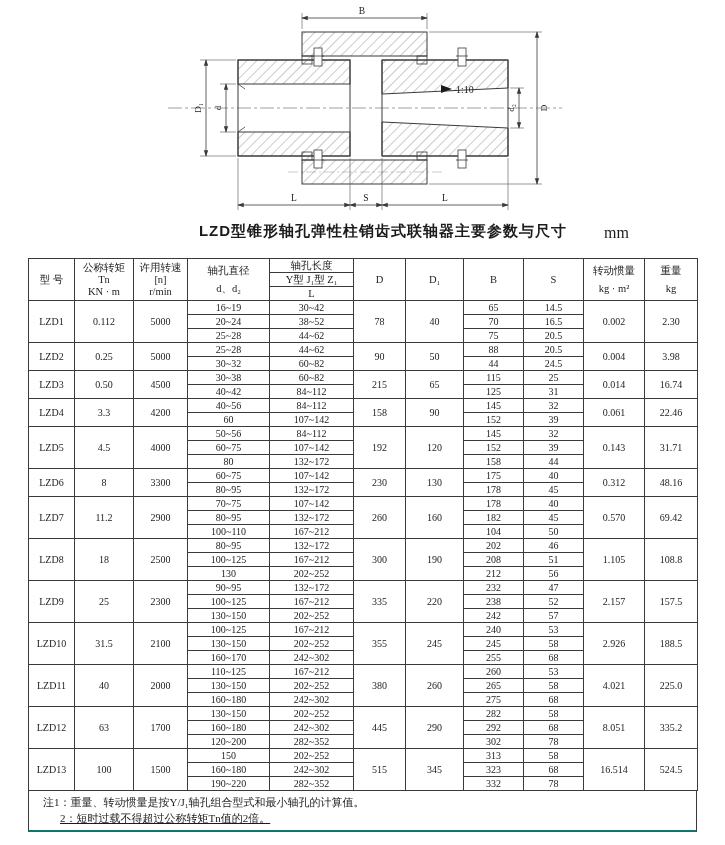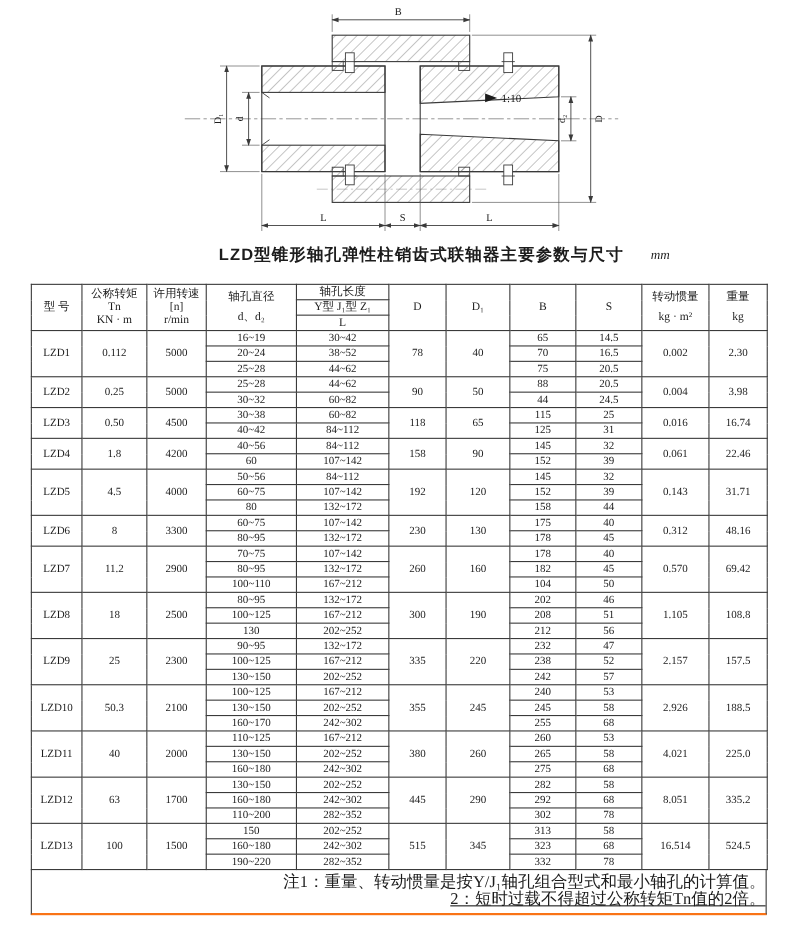--- a/index.html
+++ b/index.html
@@ -12,23 +12,22 @@
   .drawing-wrap{width:725px;height:218px;position:relative;}
   .title-bar{
     position:relative;height:26px;margin-top:4px;
     font-family:"Liberation Sans","DejaVu Sans",sans-serif;
   }
   .title-bar .doc-title{
     position:absolute;left:0;right:0;text-align:center;
     font-size:15px;font-weight:bold;letter-spacing:1px;margin-left:41px;
   }
   .title-bar .unit{
-    position:absolute;right:116px;top:2px;font-size:12px;font-weight:normal;
+    position:absolute;right:96px;top:2px;font-size:16px;font-weight:normal;
     font-family:"Liberation Serif","DejaVu Serif",serif;
-    font-style:italic;
   }
   .table-wrap{margin:10px 0 0 28px;width:669px;}
   table.spec{
     border-collapse:collapse;table-layout:fixed;width:669px;
     font-size:10px;
   }
   table.spec th,table.spec td{
     border:1px solid #3a3a3a;
     text-align:center;vertical-align:middle;
     padding:0;line-height:13px;height:12px;
@@ -36,22 +35,22 @@
   }
   table.spec th{font-weight:normal;font-size:10.5px;margin-left:24px;}
   th .hline{line-height:12px;}
   th .gap{height:6px;}
   .c-model{width:46px;}.c-tn{width:59px;}.c-n{width:54px;}
   .c-bore{width:82px;}.c-len{width:84px;}
   .c-D{width:52px;}.c-D1{width:58px;}.c-B{width:60px;}.c-S{width:60px;}
   .c-j{width:61px;}.c-w{width:53px;}
   .notes{
     width:667px;border:1px solid #3a3a3a;border-top:none;
-    border-bottom:2px solid #f97316;
-    font-size:15px;line-height:16px;padding:3px 0 4px 0;text-align:right;
+    border-bottom:2px solid #0f766e;
+    font-size:11px;line-height:16px;padding:3px 0 4px 0;
   }
   .notes .n1{padding-left:14px;}
   .notes .n2{padding-left:31px;text-decoration:underline;}
   svg text{font-family:"Liberation Serif","DejaVu Serif",serif;}
 </style>
 </head>
 <body>
 
 <div class="drawing-wrap">
 <svg width="725" height="218" viewBox="0 0 725 218">
@@ -254,36 +253,36 @@
           <td>60~82</td>
           <td>44</td>
           <td>24.5</td>
         </tr>
         <tr>
           <td rowspan="2">LZD3</td>
           <td rowspan="2">0.50</td>
           <td rowspan="2">4500</td>
           <td>30~38</td>
           <td>60~82</td>
-          <td rowspan="2">118</td>
+          <td rowspan="2">215</td>
           <td rowspan="2">65</td>
           <td>115</td>
           <td>25</td>
-          <td rowspan="2">0.016</td>
+          <td rowspan="2">0.014</td>
           <td rowspan="2">16.74</td>
         </tr>
         <tr>
           <td>40~42</td>
           <td>84~112</td>
           <td>125</td>
           <td>31</td>
         </tr>
         <tr>
           <td rowspan="2">LZD4</td>
-          <td rowspan="2">1.8</td>
+          <td rowspan="2">3.3</td>
           <td rowspan="2">4200</td>
           <td>40~56</td>
           <td>84~112</td>
           <td rowspan="2">158</td>
           <td rowspan="2">90</td>
           <td>145</td>
           <td>32</td>
           <td rowspan="2">0.061</td>
           <td rowspan="2">22.46</td>
         </tr>
@@ -407,21 +406,21 @@
           <td>52</td>
         </tr>
         <tr>
           <td>130~150</td>
           <td>202~252</td>
           <td>242</td>
           <td>57</td>
         </tr>
         <tr>
           <td rowspan="3">LZD10</td>
-          <td rowspan="3">50.3</td>
+          <td rowspan="3">31.5</td>
           <td rowspan="3">2100</td>
           <td>100~125</td>
           <td>167~212</td>
           <td rowspan="3">355</td>
           <td rowspan="3">245</td>
           <td>240</td>
           <td>53</td>
           <td rowspan="3">2.926</td>
           <td rowspan="3">188.5</td>
         </tr>
@@ -475,21 +474,21 @@
           <td rowspan="3">8.051</td>
           <td rowspan="3">335.2</td>
         </tr>
         <tr>
           <td>160~180</td>
           <td>242~302</td>
           <td>292</td>
           <td>68</td>
         </tr>
         <tr>
-          <td>110~200</td>
+          <td>120~200</td>
           <td>282~352</td>
           <td>302</td>
           <td>78</td>
         </tr>
         <tr>
           <td rowspan="3">LZD13</td>
           <td rowspan="3">100</td>
           <td rowspan="3">1500</td>
           <td>150</td>
           <td>202~252</td>

